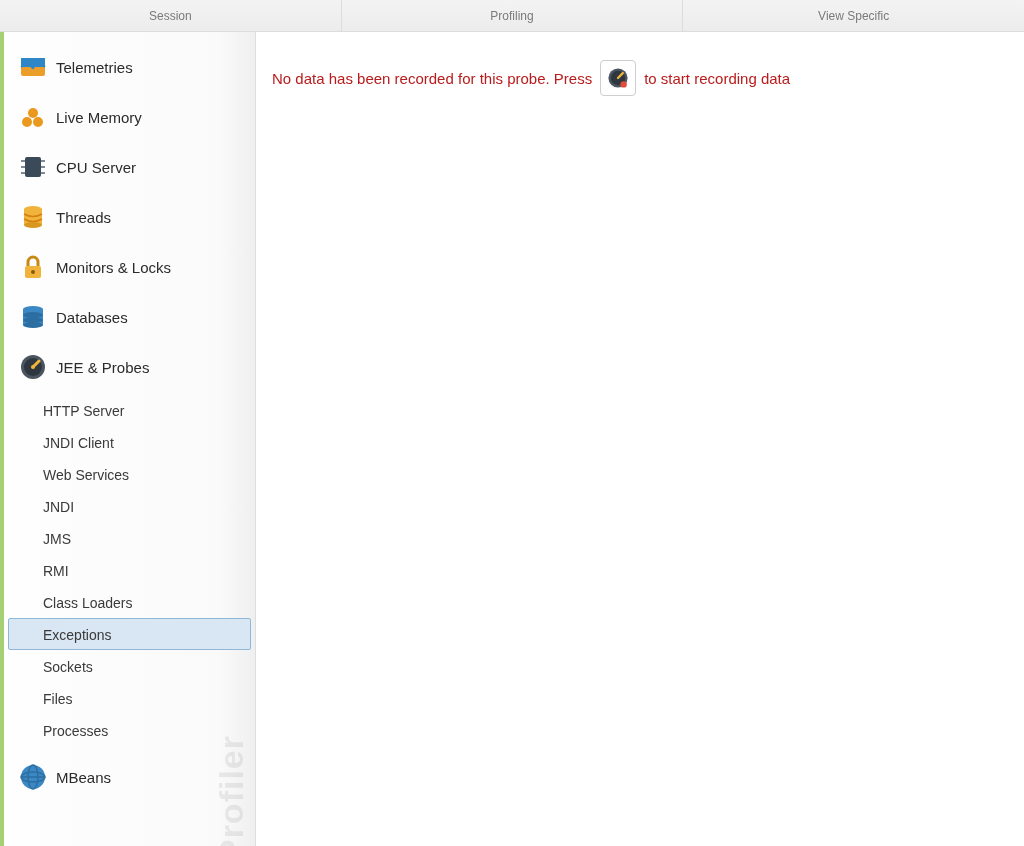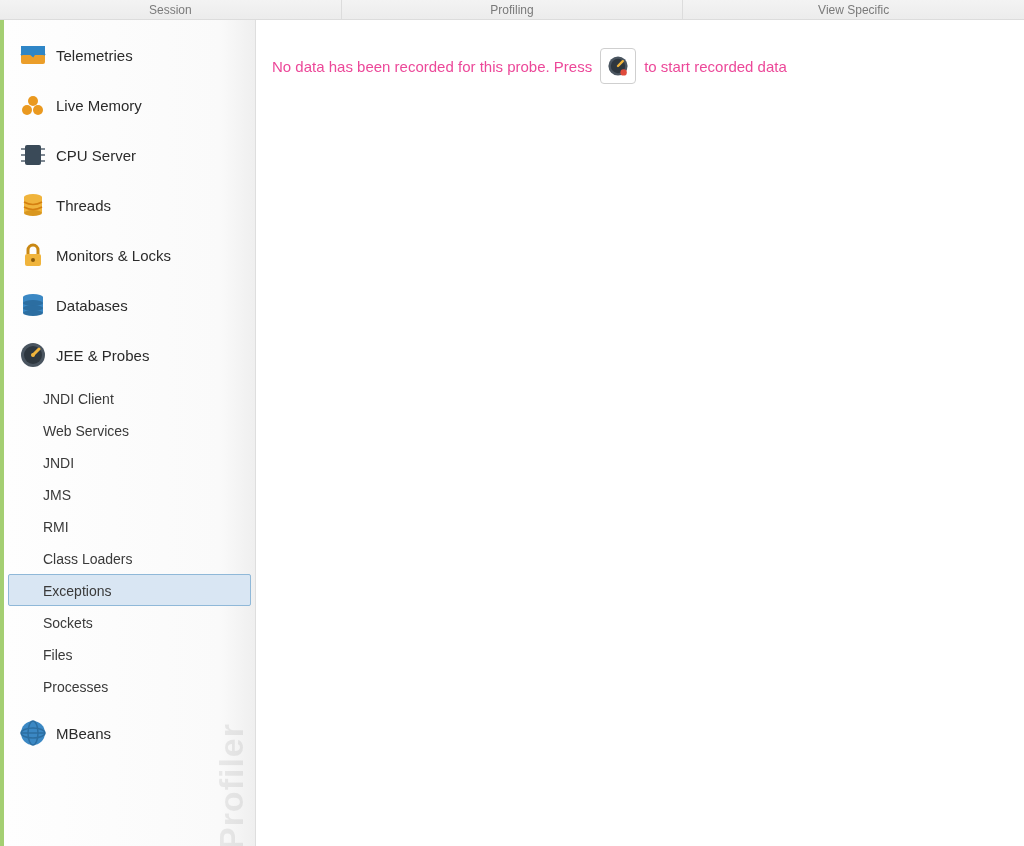--- a/index.html
+++ b/index.html
@@ -10,21 +10,21 @@
     font-family: "Segoe UI", "Helvetica Neue", Arial, sans-serif;
     font-size: 14px;
     color: #333;
     overflow: hidden;
     background: #ffffff;
   }
   * { box-sizing: border-box; }
 
   
   .menu-bar {
-    height: 20px;
+    height: 32px;
     display: flex;
     background: linear-gradient(#f3f3f3, #ececec);
     border-bottom: 1px solid #dcdcdc;
     font-size: 12px;
     color: #7a7a7a;
     user-select: none;
   }
   .menu-item {
     flex: 1 1 0;
     display: flex;
@@ -64,21 +64,21 @@
 
   .content {
     flex: 1;
     padding: 28px 16px 16px 16px;
   }
   .instruction {
     display: flex;
     align-items: center;
     gap: 8px;
     font-size: 15px;
-    color: #ec4899;
+    color: #b91c1c;
   }
   .record-btn {
     width: 36px;
     height: 36px;
     border: 1px solid #cfcfcf;
     border-radius: 4px;
     background: #ffffff;
     display: flex;
     align-items: center;
     justify-content: center;
@@ -229,20 +229,21 @@
             <circle cx="15" cy="15" r="12" fill="#4a5560"></circle>
             <circle cx="15" cy="15" r="9" fill="#2e373f"></circle>
             <line x1="15" y1="15" x2="21" y2="9" stroke="#f0b43c" stroke-width="3" stroke-linecap="round"></line>
             <circle cx="15" cy="15" r="2" fill="#f0b43c"></circle>
           </svg>
         </span>
         <span>JEE &amp; Probes</span>
       </div>
 
       <div class="nav-subitems">
+        <div class="nav-subitem"><span>HTTP Server</span></div>
         <div class="nav-subitem"><span>JNDI Client</span></div>
         <div class="nav-subitem"><span>Web Services</span></div>
         <div class="nav-subitem"><span>JNDI</span></div>
         <div class="nav-subitem"><span>JMS</span></div>
         <div class="nav-subitem"><span>RMI</span></div>
         <div class="nav-subitem"><span>Class Loaders</span></div>
         <div class="nav-subitem selected"><span>Exceptions</span></div>
         <div class="nav-subitem"><span>Sockets</span></div>
         <div class="nav-subitem"><span>Files</span></div>
         <div class="nav-subitem"><span>Processes</span></div>
@@ -269,17 +270,17 @@
       <div class="record-btn">
         <span>
           <svg width="24" height="24" viewBox="0 0 30 30">
             <circle cx="15" cy="15" r="12" fill="#4a5560"></circle>
             <circle cx="15" cy="15" r="9" fill="#2e373f"></circle>
             <line x1="15" y1="15" x2="21" y2="9" stroke="#f0b43c" stroke-width="3" stroke-linecap="round"></line>
             <circle cx="22" cy="23" r="4" fill="#e04b3c"></circle>
           </svg>
         </span>
       </div>
-      <span>to start recorded data</span>
+      <span>to start recording data</span>
     </div>
   </div>
 
 </div>
 
 </body></html>

